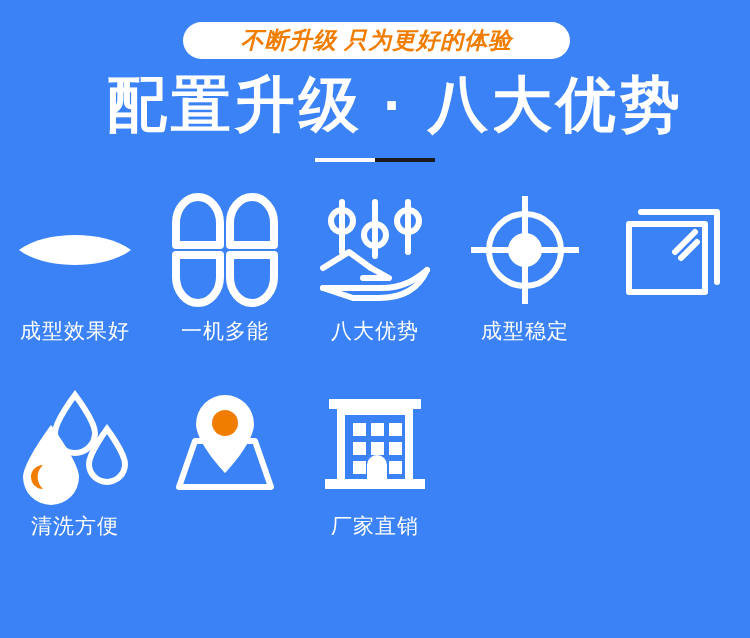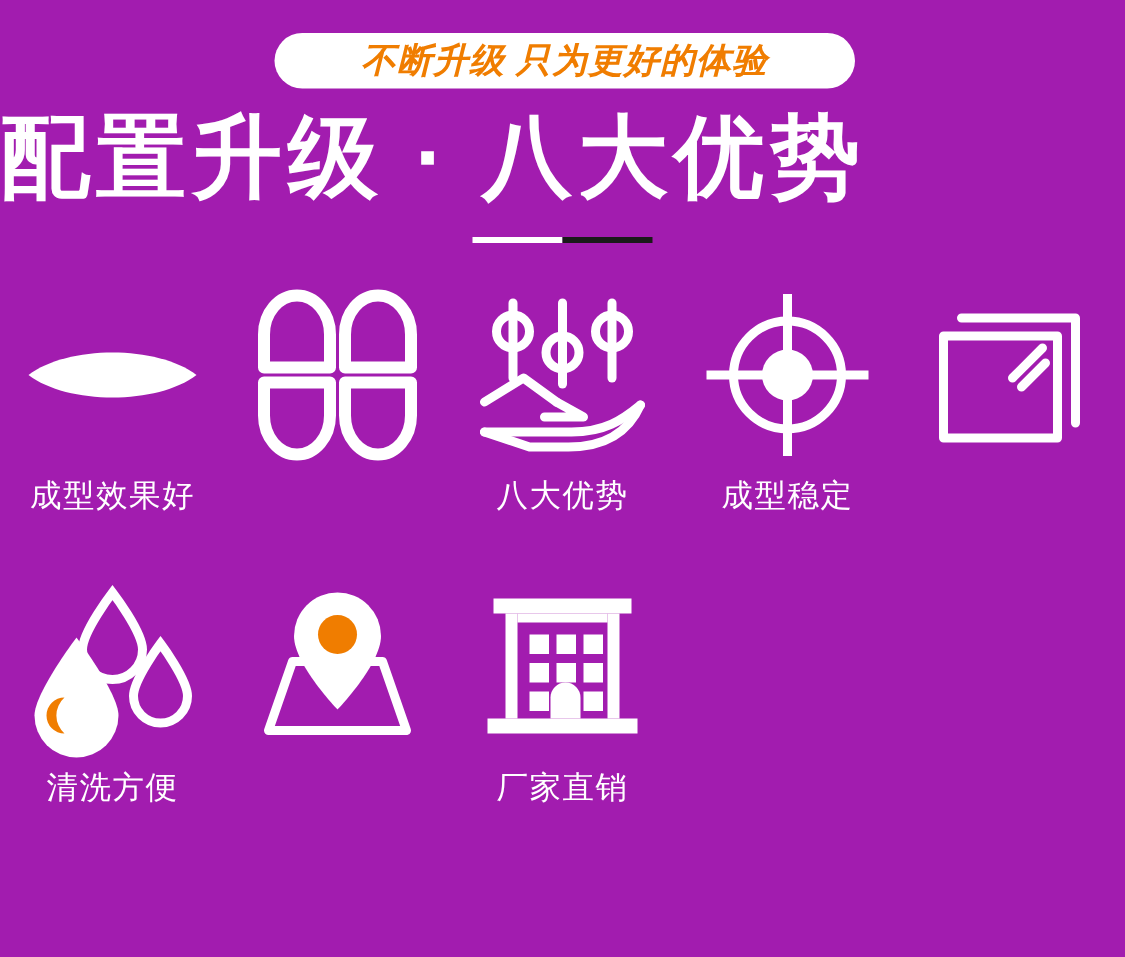--- a/index.html
+++ b/index.html
@@ -9,21 +9,21 @@
   body {
     width: 750px;
     height: 638px;
     overflow: hidden;
     font-family: "Liberation Sans", "DejaVu Sans", sans-serif;
   }
   #promo-banner {
     position: relative;
     width: 750px;
     height: 638px;
-    background: #a21caf;
+    background: #3b82f6;
     box-sizing: border-box;
   }
 
   
   .header {
     position: absolute;
     top: 0;
     left: 0;
     width: 750px;
     height: 180px;
@@ -47,21 +47,21 @@
     font-size: 23px;
     letter-spacing: 1px;
     white-space: nowrap;
     line-height: 1;
   }
   .main-title {
     position: absolute;
     left: 0;
     top: 72px;
     width: 684px;
-    text-align: left;
+    text-align: right;
     color: #FFFFFF;
     font-size: 60px;
     font-weight: bold;
     letter-spacing: 4px;
     line-height: 1.1;
     white-space: nowrap;
   }
   .title-divider {
     position: absolute;
     left: 315px;
@@ -150,20 +150,21 @@
       <div class="icon-box">
         <svg width="120" height="120" viewBox="0 0 120 120" aria-hidden="true">
           <g fill="none" stroke="#FFFFFF" stroke-width="8" stroke-linejoin="round">
             <path d="M55 55 L55 33 A22 26 0 0 0 11 33 L11 55 Z"></path>
             <path d="M65 55 L65 33 A22 26 0 0 1 109 33 L109 55 Z"></path>
             <path d="M55 65 L55 87 A22 26 0 0 1 11 87 L11 65 Z"></path>
             <path d="M65 65 L65 87 A22 26 0 0 0 109 87 L109 65 Z"></path>
           </g>
         </svg>
       </div>
+      <div class="feature-label">一机多能</div>
     </div>
 
     <div class="feature-cell">
       <div class="icon-box">
         <svg width="120" height="120" viewBox="0 0 120 120" aria-hidden="true">
           <g fill="none" stroke="#FFFFFF" stroke-width="6" stroke-linecap="round" stroke-linejoin="round">
             <line x1="27" y1="12" x2="27" y2="62"></line>
             <line x1="60" y1="12" x2="60" y2="66"></line>
             <line x1="93" y1="12" x2="93" y2="62"></line>
             <circle cx="27" cy="31" r="11"></circle>

